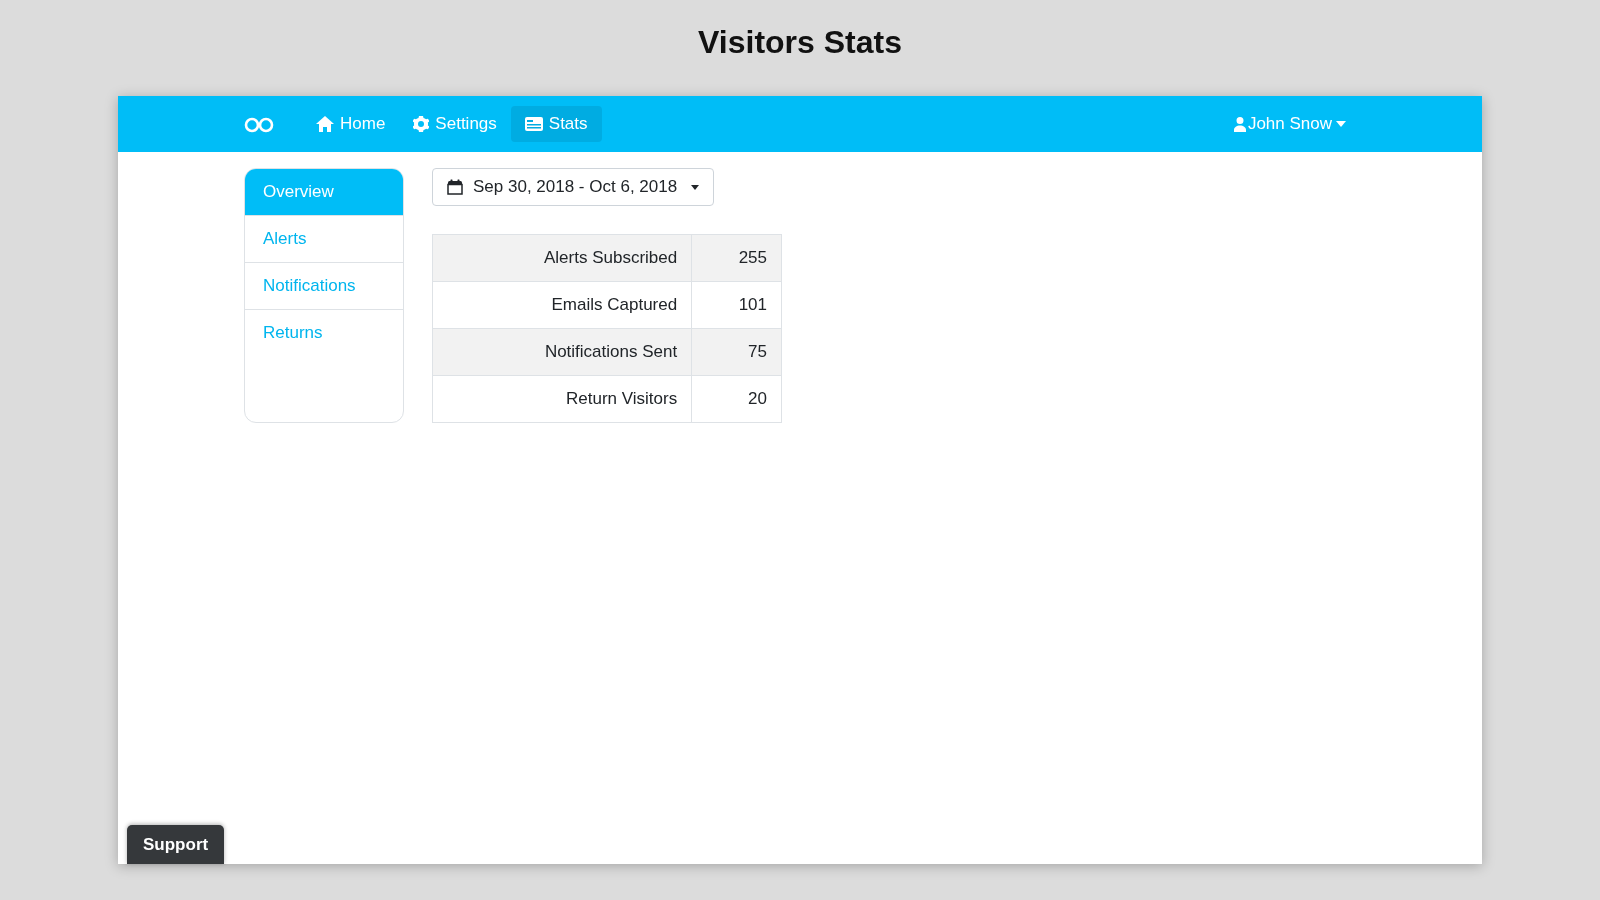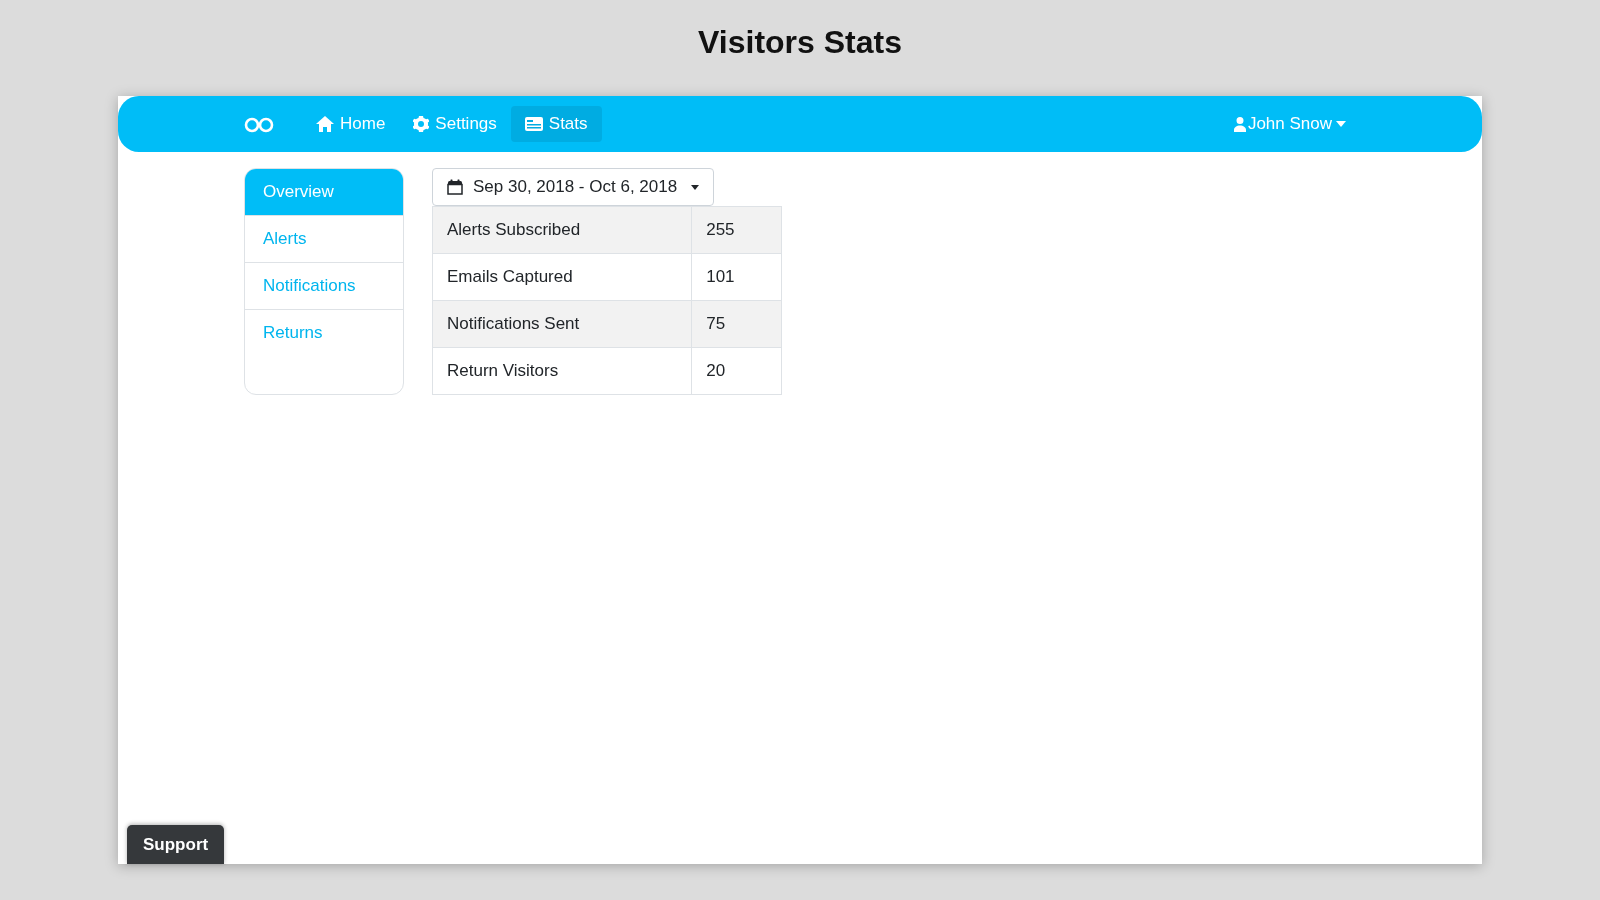--- a/index.html
+++ b/index.html
@@ -34,21 +34,20 @@
   }
 
   
   .navbar {
     background: #00bdf7;
     height: 56px;
     display: flex;
     align-items: center;
     color: #fff;
     padding: 0 16px;
-    border-radius: 21px;
   }
   .nav-gutter { width: 110px; }
   .brand { display: flex; align-items: center; margin-right: 28px; }
   .nav-items { display: flex; align-items: center; }
   .nav-item {
     display: flex;
     align-items: center;
     gap: 6px;
     font-size: 17px;
     padding: 8px 14px;
@@ -113,22 +112,24 @@
     border-radius: 4px;
     background: #fff;
     padding: 8px 14px;
     font-size: 17px;
     color: #212529;
     cursor: pointer;
   }
   .date-btn .caret-down { color: #212529; }
 
   table.stats {
+    margin-top: 28px;
     border-collapse: collapse;
     width: 350px;
+    text-align: right;
   }
   table.stats td {
     border: 1px solid #dee2e6;
     padding: 13px 14px;
     font-size: 17px;
     color: #212529;
   }
   table.stats tr:nth-child(odd) td { background: #f2f2f2; }
   table.stats tr:nth-child(even) td { background: #fff; }
   table.stats td:first-child { width: 260px; }

